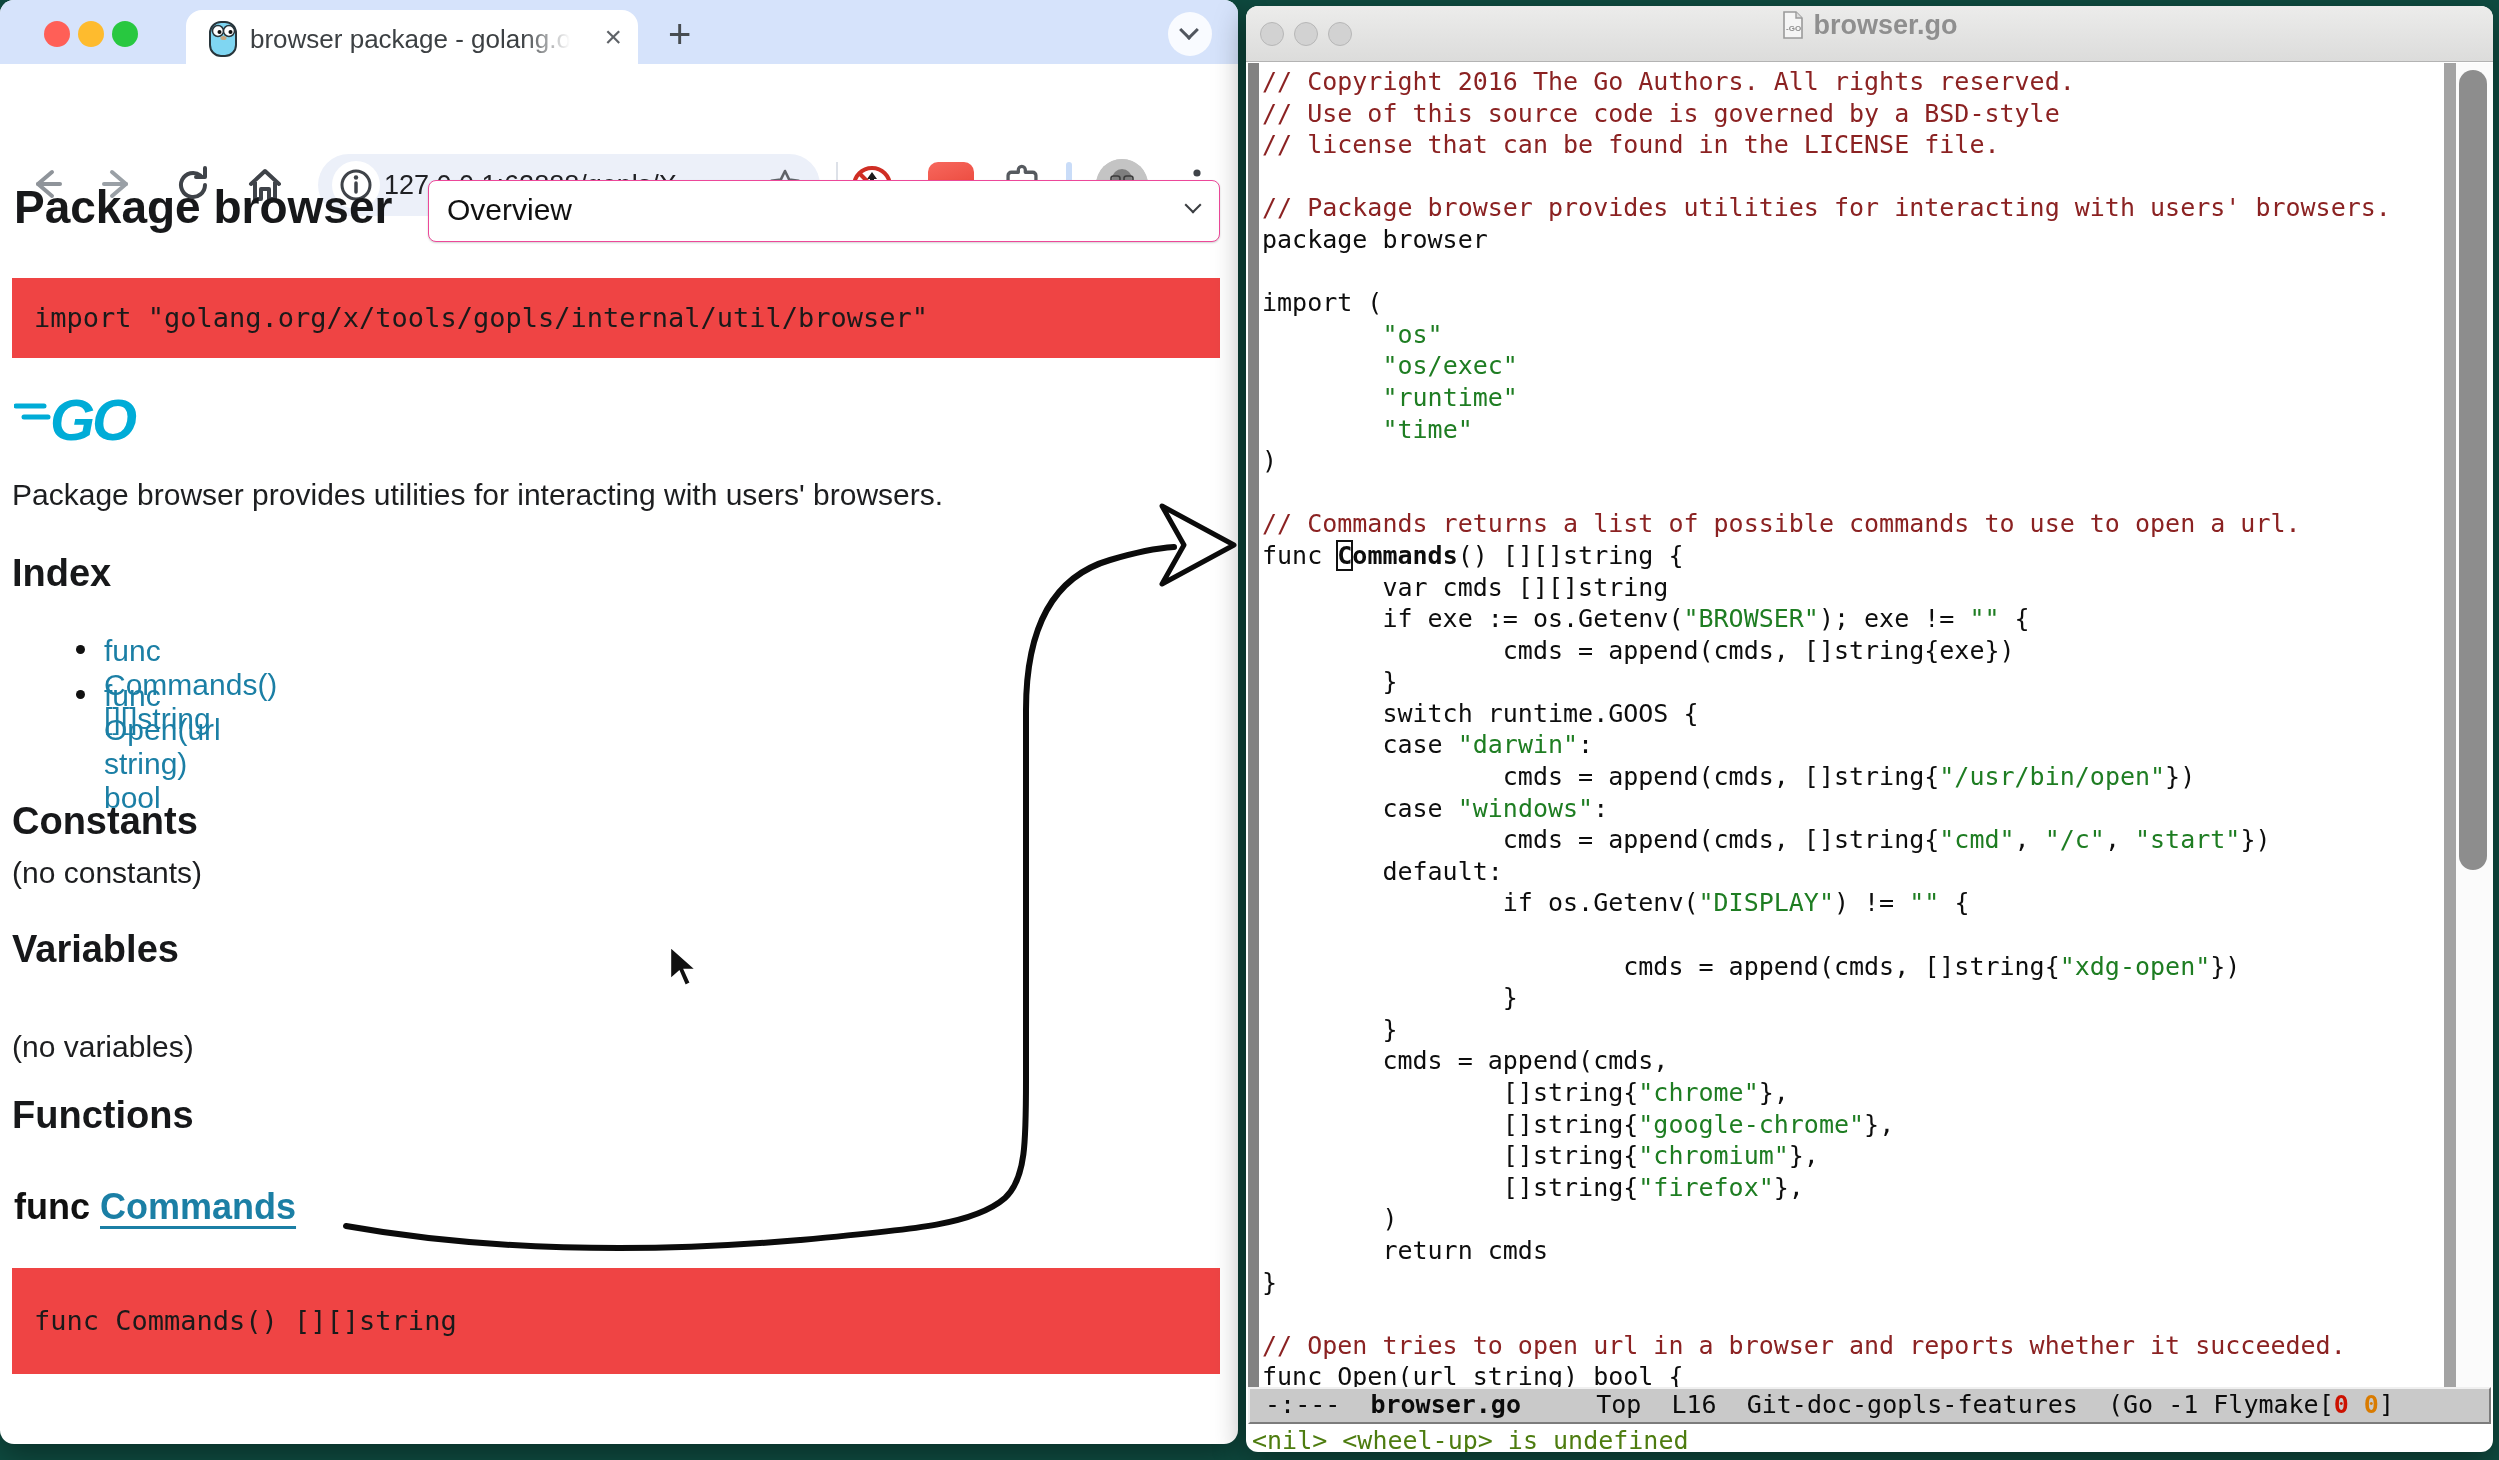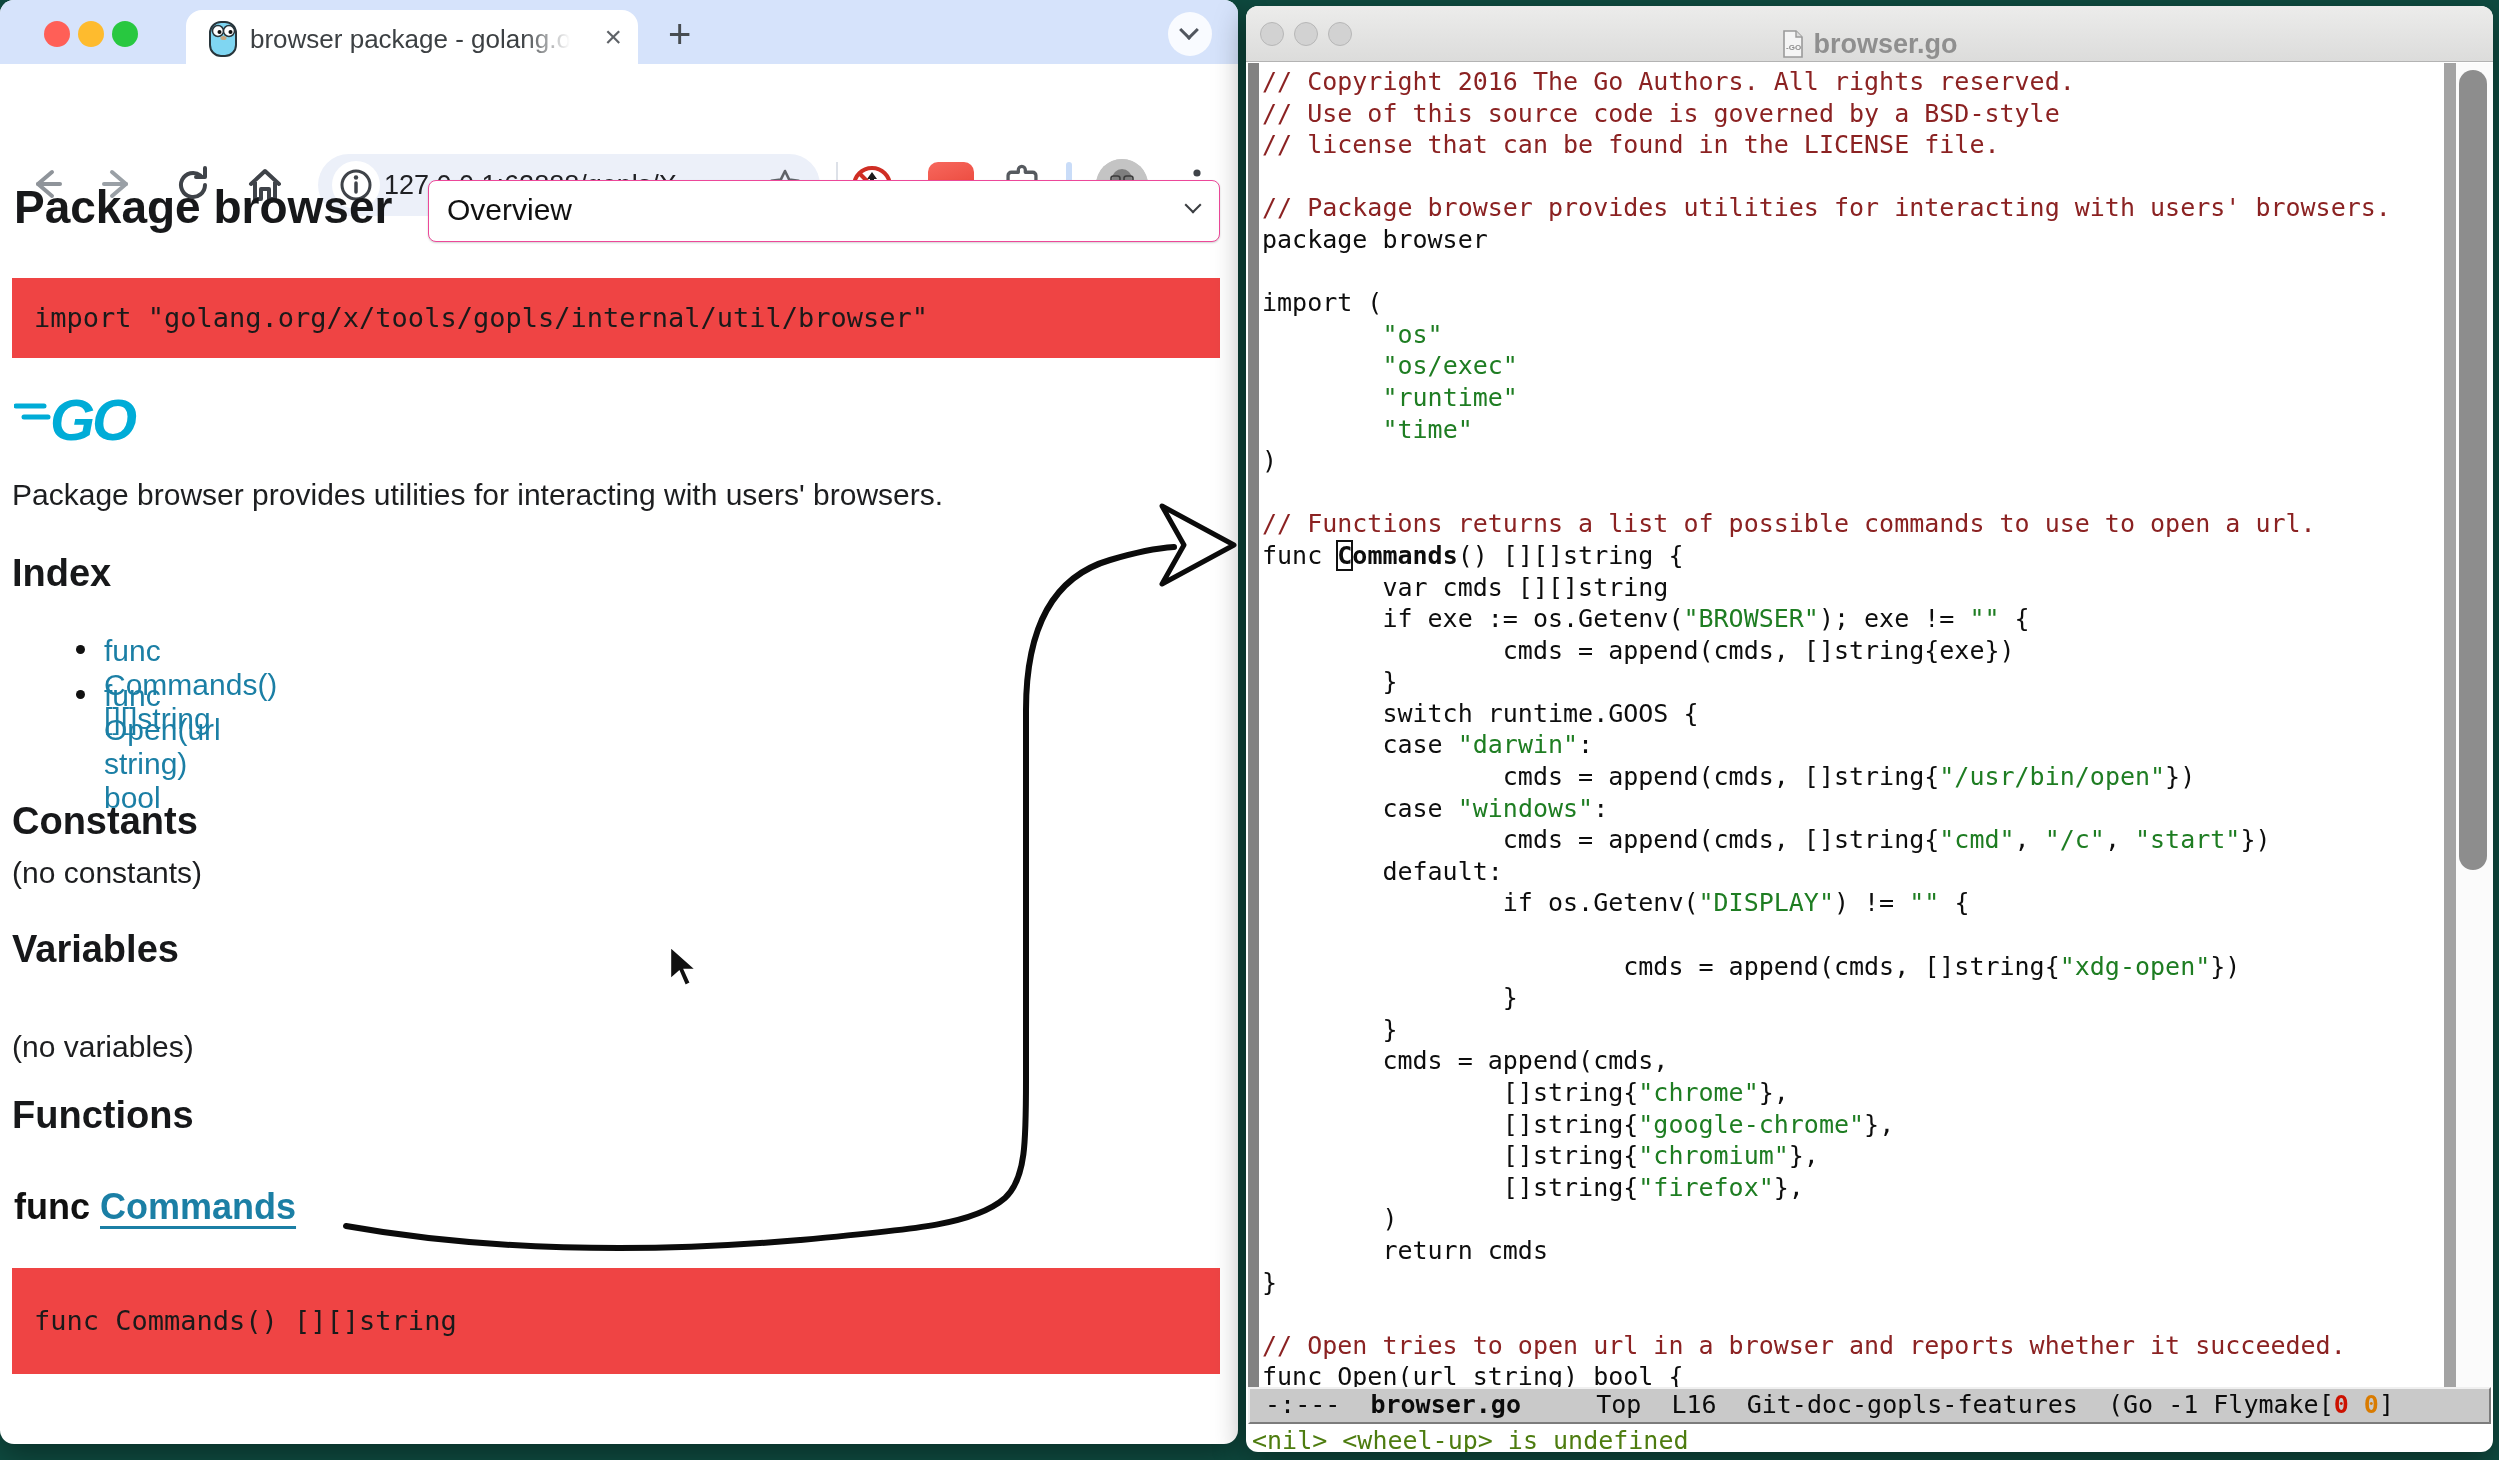--- a/index.html
+++ b/index.html
@@ -48,21 +48,21 @@
   #index-list .bullet { position:absolute; left:0; top:11px; width:9px; height:9px; border-radius:50%; background:#111; }
   #index-list .link { position:absolute; left:28px; top:0; }
   .link { color:#1b7fa5; cursor:pointer; }
   #func-head { left:14px; top:1186px; font-size:36px; font-weight:700; color:#111; }
   #func-head .link { text-decoration:underline; text-underline-offset:7px; text-decoration-thickness:3px; }
 
   
   #editor-window { left:1246px; top:6px; width:1247px; height:1446px; border-radius:12px; background:#fff; }
   #ed-titlebar { left:0; top:0; width:1247px; height:56px; background:linear-gradient(#ececeb,#dcdcdb); border-bottom:1px solid #b3b3b3; }
   .ed-tl { position:absolute; top:16px; width:24px; height:24px; border-radius:50%; background:#d2d2d2; border:1px solid #b7b7b7; }
-  #ed-title { position:absolute; left:0; top:23px; width:1247px; text-align:center; font-size:27px; font-weight:700; color:#8f8f8f; }
+  #ed-title { position:absolute; left:0; top:4px; width:1247px; text-align:center; font-size:27px; font-weight:700; color:#8f8f8f; }
   #left-strip { left:2px; top:57px; width:11px; height:1324px; background:#828282; }
   #code-area { left:16px; top:60px; width:1180px; height:1321px; overflow:hidden; font-family:"DejaVu Sans Mono", monospace; font-size:25px; color:#0d0d0d; }
   .code-line { height:31.6px; line-height:31.6px; white-space:pre; }
   .cm-c { color:#8b2222; }
   .cm-s { color:#1e7d22; }
   .cm-b { font-weight:700; }
   .cm-x { font-weight:700; outline:2.5px solid #111; outline-offset:-1px; }
   #v-divider { left:1198px; top:57px; width:12px; height:1324px; background:#a3a3a3; }
   #scroll-track { left:1210px; top:57px; width:37px; height:1324px; background:#fbfbfb; }
   #scroll-thumb { position:absolute; left:3px; top:7px; width:28px; height:800px; border-radius:14px; background:#8d8d8d; }
@@ -242,21 +242,21 @@
       <div class="code-line"><span class="cm-c">// Package browser provides utilities for interacting with users' browsers.</span></div>
       <div class="code-line"><span>package browser</span></div>
       <div class="code-line">&nbsp;</div>
       <div class="code-line"><span>import (</span></div>
       <div class="code-line"><span>        </span><span class="cm-s">"os"</span></div>
       <div class="code-line"><span>        </span><span class="cm-s">"os/exec"</span></div>
       <div class="code-line"><span>        </span><span class="cm-s">"runtime"</span></div>
       <div class="code-line"><span>        </span><span class="cm-s">"time"</span></div>
       <div class="code-line"><span>)</span></div>
       <div class="code-line">&nbsp;</div>
-      <div class="code-line"><span class="cm-c">// Functions returns a list of possible commands to use to open a url.</span></div>
+      <div class="code-line"><span class="cm-c">// Commands returns a list of possible commands to use to open a url.</span></div>
       <div class="code-line"><span>func </span><span class="cm-x">C</span><span class="cm-b">ommands</span><span>() [][]string {</span></div>
       <div class="code-line"><span>        var cmds [][]string</span></div>
       <div class="code-line"><span>        if exe := os.Getenv(</span><span class="cm-s">"BROWSER"</span><span>); exe != </span><span class="cm-s">""</span><span> {</span></div>
       <div class="code-line"><span>                cmds = append(cmds, []string{exe})</span></div>
       <div class="code-line"><span>        }</span></div>
       <div class="code-line"><span>        switch runtime.GOOS {</span></div>
       <div class="code-line"><span>        case </span><span class="cm-s">"darwin"</span><span>:</span></div>
       <div class="code-line"><span>                cmds = append(cmds, []string{</span><span class="cm-s">"/usr/bin/open"</span><span>})</span></div>
       <div class="code-line"><span>        case </span><span class="cm-s">"windows"</span><span>:</span></div>
       <div class="code-line"><span>                cmds = append(cmds, []string{</span><span class="cm-s">"cmd"</span><span>, </span><span class="cm-s">"/c"</span><span>, </span><span class="cm-s">"start"</span><span>})</span></div>

